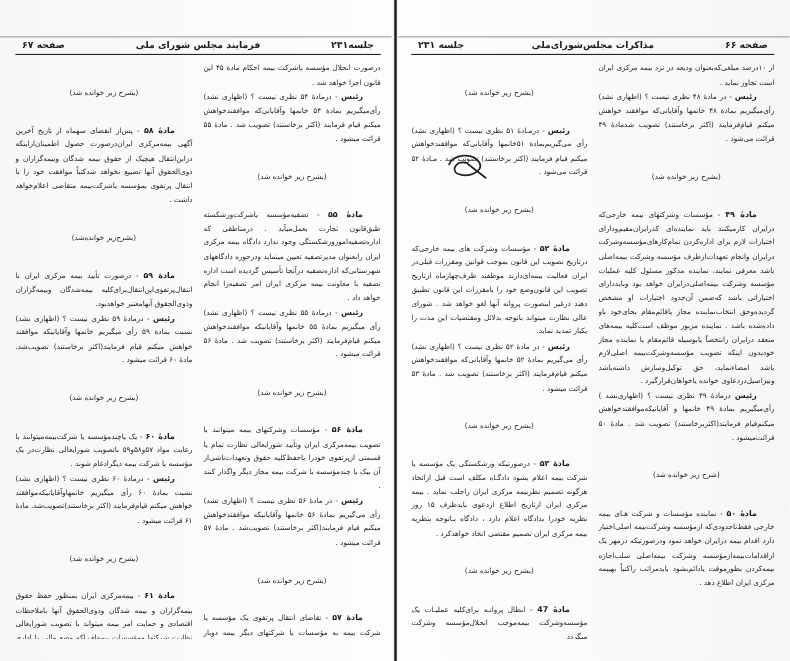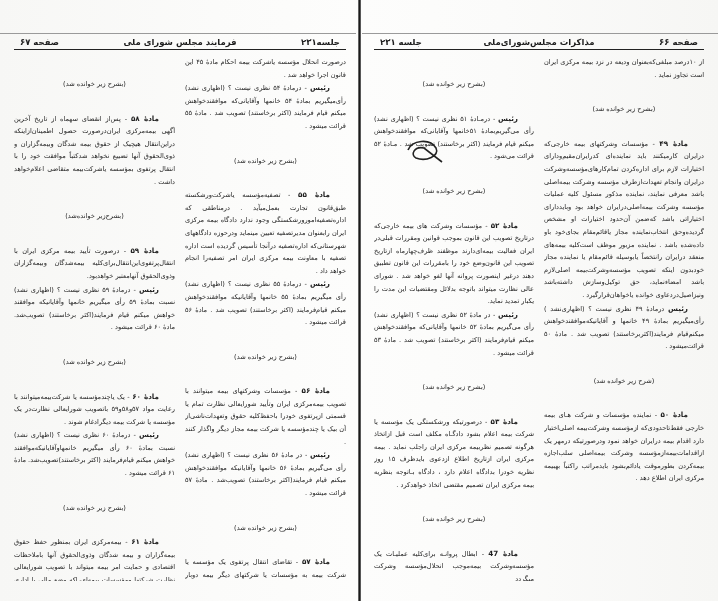--- a/index.html
+++ b/index.html
@@ -76,20 +76,21 @@
 
   <div class="page right">
     <div class="running-head">
       <span>صفحه ۶۶</span>
       <span class="title">مذاکرات مجلس‌شورای‌ملی</span>
       <span>جلسه ۲۳۱</span>
     </div>
     <div class="cols">
       <div class="col">
           <p><span>از ۱۰درصد مبلغی‌که‌بعنوان ودیعه در نزد بیمه مرکزی ایران است تجاوز نماید .</span></p>
+          <p class="indent"><b>رئیس</b><span> - در مادهٔ ۴۸ نظری نیست ؟ (اظهاری نشد) رأی‌میگیریم بمادهٔ ۴۸ خانمها وآقایانی‌که موافقند خواهش میکنم قیام‌فرمایند (اکثر برخاستند) تصویب شدمادهٔ ۴۹ قرائت می‌شود .</span></p>
           <p class="center">(بشرح زیر خوانده شد)</p>
           <p class="indent"><b>مادهٔ ۴۹</b><span> - مؤسسات وشرکتهای بیمه خارجی‌که درایران کارمیکنند باید نماینده‌ای کدرایران‌مقیم‌ودارای اختیارات لازم برای اداره‌کردن تمام‌کارهای‌مؤسسه‌وشرکت درایران وانجام تعهدات‌ازطرف مؤسسه وشرکت بیمه‌اصلی باشد معرفی نمایند، نماینده مذکور مسئول کلیه عملیات مؤسسه وشرکت بیمه‌اصلی‌درایران خواهد بود وباید‌دارای اختیاراتی باشد که‌ضمن آن‌حدود اختیارات او مشخص گردیده‌وحق انتخاب‌نماینده مجاز یاقائم‌مقام بجای‌خود باو داده‌شده باشد . نماینده مزبور موظف است‌کلیه بیمه‌های منعقد درایران رانتخصاً یابوسیله قائم‌مقام یا نماینده مجاز خودبدون اینکه تصویب مؤسسه‌وشرکت‌بیمه اصلی‌لازم باشد امضاءنماید، حق توکیل‌وسازش داشته‌باشد ونیزاصیل‌درد‌عاوی خوانده یاخواهان‌قرارگیرد .</span></p>
           <p class="indent"><b>رئیس</b><span> درمادهٔ ۴۹ نظری نیست ؟ (اظهاری‌نشد ) رأی‌میگیریم بمادهٔ ۴۹ خانمها و آقایانیکه‌موافقندخواهش میکنم‌قیام فرمایند(اکثر‌برخاستند) تصویب شد . مادهٔ ۵۰ قرائت‌میشود .</span></p>
           <p class="center">(شرح زیر خوانده شد)</p>
           <p class="indent"><b>مادهٔ ۵۰</b><span> - نماینده مؤسسات و شرکت هـای بیمه خارجی فقط‌تاحدودی‌که ازمؤسسه وشرکت‌بیمه اصلی‌اختیار دارد اقدام بیمه درایران خواهد نمود ودرصورتیکه درمهر یک ازاقدامات‌بیمه‌ازمؤسسه وشرکت بیمه‌اصلی سلب‌اجازه بیمه‌کردن بطورموقت یادائم‌بشود بایدمراتب راکتباً بهبیمه مرکزی ایران اطلاع دهد .</span></p>
         </div>
       <div class="col">
           <p class="center">(بشرح زیر خوانده شد)</p>
           <p class="indent"><b>رئیس</b><span> - درمـادهٔ ۵۱ نظری نیست ؟ (اظهاری نشد) رأی می‌گیریم‌بمادهٔ ۵۱خانمها وآقایانی‌که موافقندخواهش میکنم قیام فرمایند (اکثر برخاستند) تصویب شد . مـادهٔ ۵۲ قرائت می‌شود .</span></p>
           <p class="center">(بشرح زیر خوانده شد)</p>

